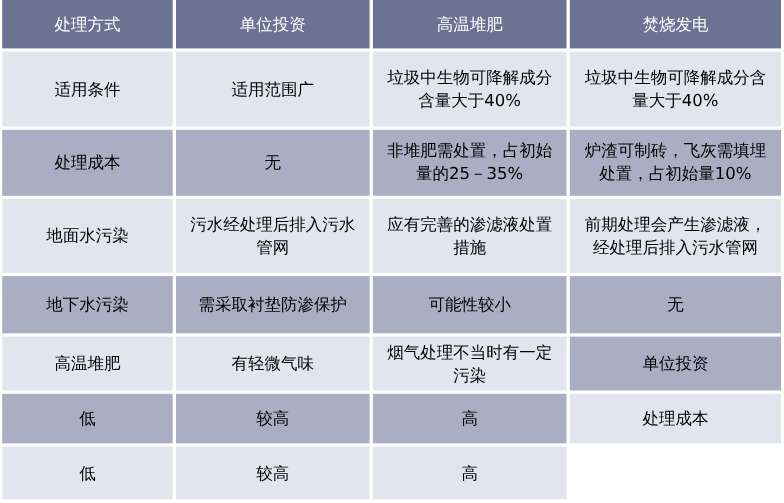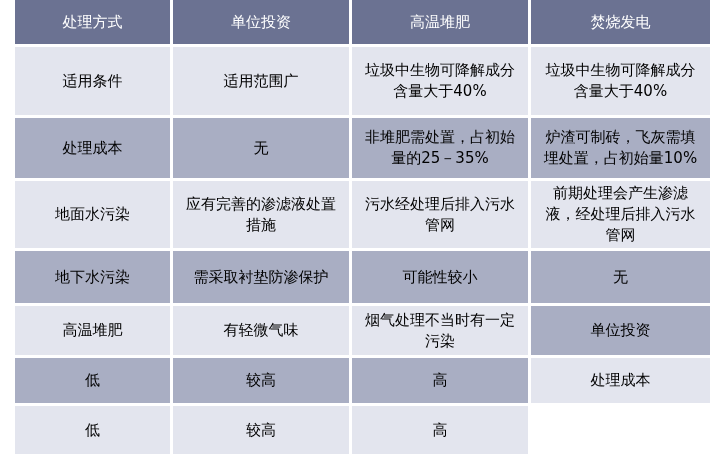--- a/index.html
+++ b/index.html
@@ -6,21 +6,21 @@
     margin: 0;
     padding: 0;
     background: #ffffff;
     font-family: "DejaVu Sans", "Liberation Sans", sans-serif;
   }
   .table-wrap {
     width: 713px;
     height: 457px;
     box-sizing: border-box;
     background: #ffffff;
-    padding: 0 3px 3px 15px;
+    padding: 0 3px 3px 2px;
     display: grid;
     grid-template-columns: 155px 176px 176px 1fr;
     grid-template-rows: 44px 68px 60px 67px 52px 49px 45px 1fr;
     gap: 3px;
   }
   .cell {
     display: flex;
     align-items: center;
     justify-content: center;
     text-align: center;
@@ -52,22 +52,22 @@
   <div class="cell light">适用范围广</div>
   <div class="cell light">垃圾中生物可降解成分含量大于40%</div>
   <div class="cell light">垃圾中生物可降解成分含量大于40%</div>
 
   <div class="cell dark">处理成本</div>
   <div class="cell dark">无</div>
   <div class="cell dark">非堆肥需处置，占初始量的25－35%</div>
   <div class="cell dark">炉渣可制砖，飞灰需填埋处置，占初始量10%</div>
 
   <div class="cell light">地面水污染</div>
+  <div class="cell light">污水经处理后排入污水管网</div>
   <div class="cell light">应有完善的渗滤液处置措施</div>
-  <div class="cell light">污水经处理后排入污水管网</div>
   <div class="cell light">前期处理会产生渗滤液，经处理后排入污水管网</div>
 
   <div class="cell dark">地下水污染</div>
   <div class="cell dark">需采取衬垫防渗保护</div>
   <div class="cell dark">可能性较小</div>
   <div class="cell dark">无</div>
 
   <div class="cell light">高温堆肥</div>
   <div class="cell light">有轻微气味</div>
   <div class="cell light">烟气处理不当时有一定污染</div>

